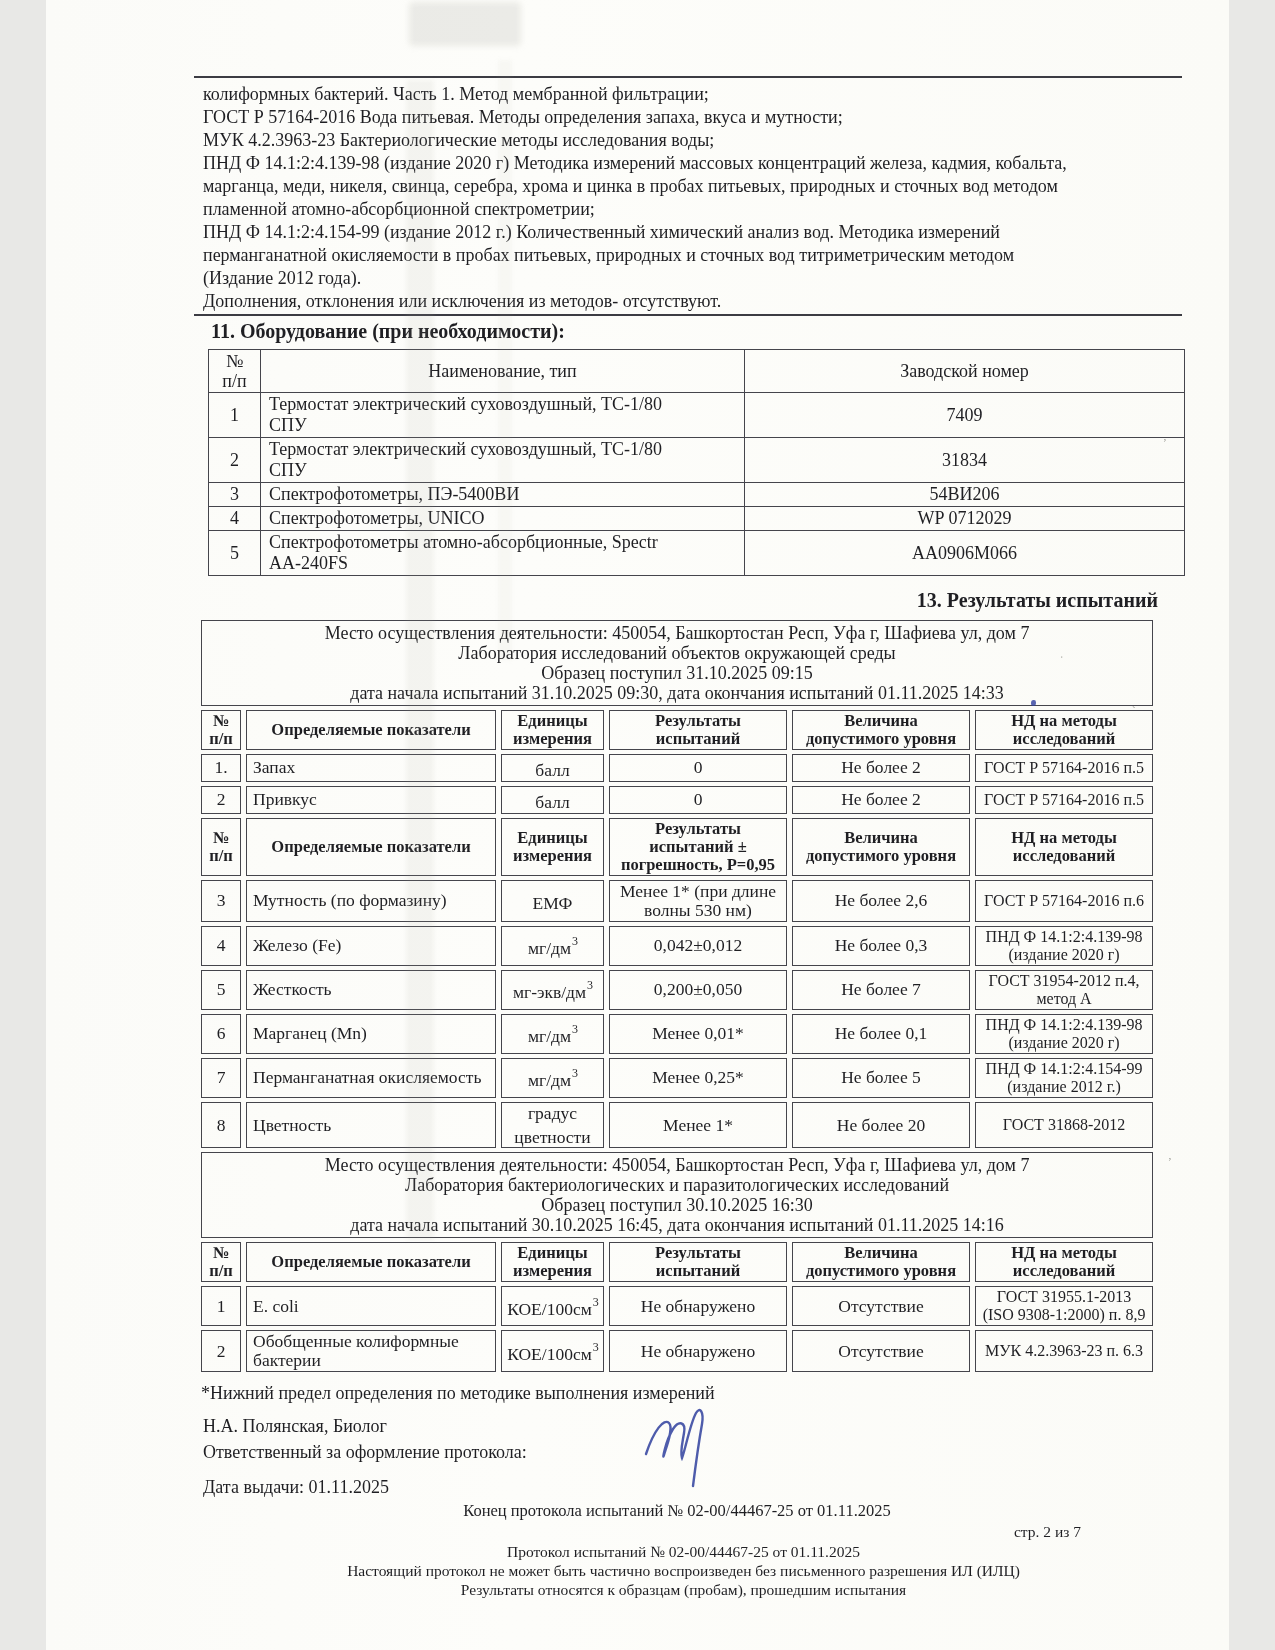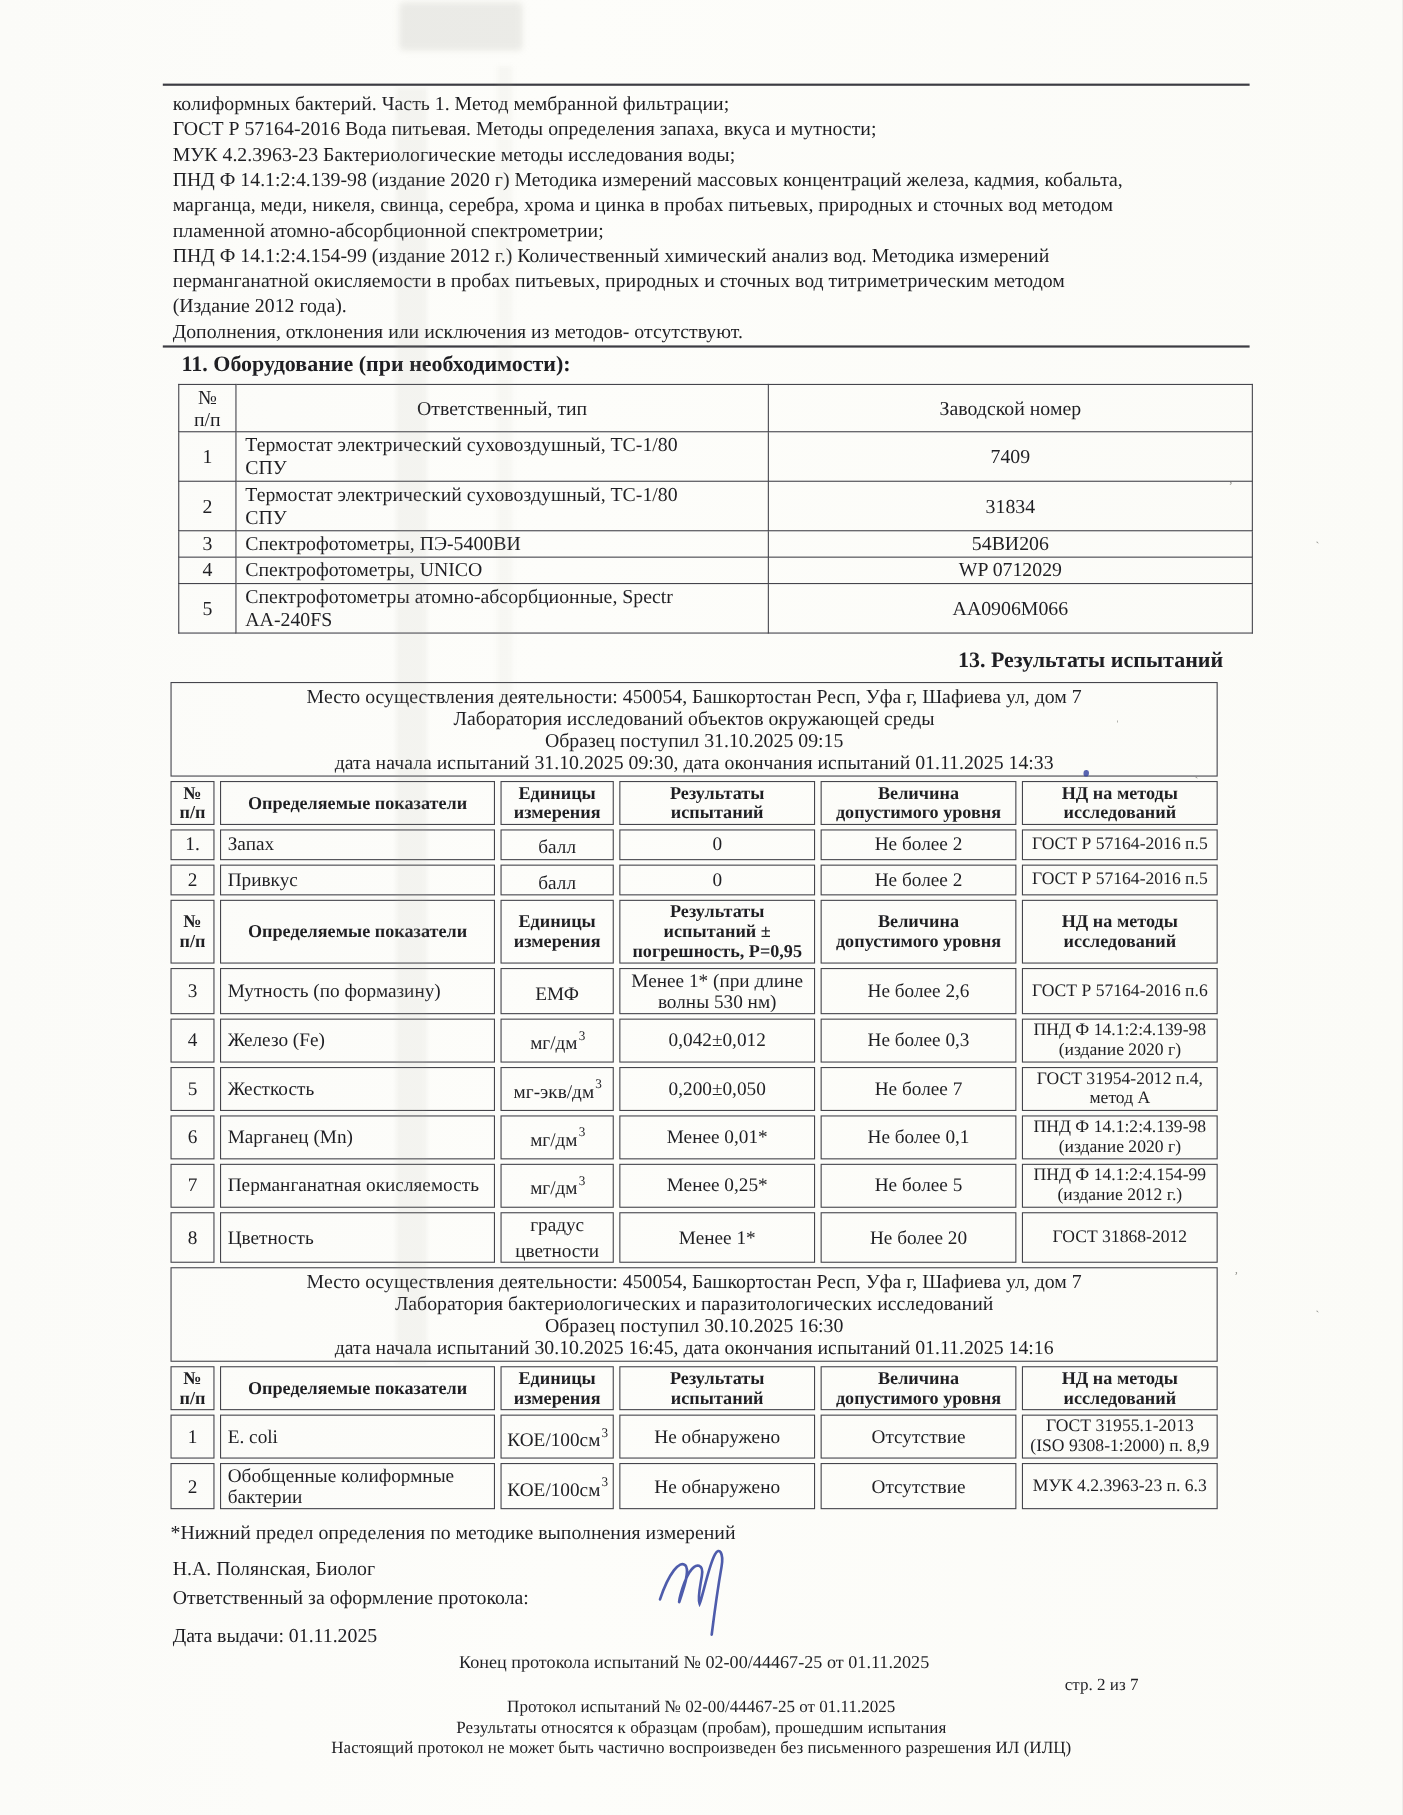--- a/index.html
+++ b/index.html
@@ -1,17 +1,17 @@
 <!DOCTYPE html>
 <html><head>
 <meta charset="utf-8">
 <style>
   html,body { margin:0; padding:0; background:#e8e8e6; }
   .page {
-    position:relative; width:1275px; height:1650px; margin:0 auto;
+    position:relative; width:1183px; height:1650px; margin:0 auto;
     background:linear-gradient(90deg,#fbfbf8 0%, #fdfdfa 40%, #fbfbf7 100%);
     font-family:"Liberation Serif","DejaVu Serif",serif;
     color:#1f1f23; overflow:hidden;
   }
   
   .ghost { position:absolute; left:363px; top:2px; width:112px; height:44px;
            background:rgba(172,172,166,0.22); filter:blur(3px); border-radius:4px; }
   .streak { position:absolute; pointer-events:none; }
   .s1 { left:360px; top:80px; width:28px; height:1160px; background:rgba(165,165,155,0.10); filter:blur(2px); }
   .s2 { left:452px; top:60px; width:14px; height:600px; background:rgba(165,165,155,0.07); filter:blur(2px); }
@@ -95,21 +95,21 @@
   <table class="equip">
     <colgroup>
         <col style="width:52px">
         <col style="width:484px">
         <col style="width:440px">
       </colgroup>
     <tbody>
       <tr>
         <td class="hc pre">№
 п/п</td>
-        <td class="hc">Ответственный, тип</td>
+        <td class="hc">Наименование, тип</td>
         <td class="hc">Заводской номер</td>
       </tr>
       <tr>
         <td class="c">1</td>
         <td class="pre">Термостат электрический суховоздушный, ТС-1/80
 СПУ</td>
         <td class="c">7409</td>
       </tr>
       <tr>
         <td class="c">2</td>
@@ -285,22 +285,22 @@
   <svg class="sig" width="80" height="95" viewBox="0 0 80 95">
     <path d="M8,58 C16,34 26,22 31,27 C36,32 28,52 26,59 C24,66 27,46 35,33 C41,24 48,26 46,37 C44,49 42,57 44,62 C47,55 52,28 58,17 C62,10 66,16 64,28 C61,45 58,66 55,90" fill="none" stroke="#2f3f9e" stroke-width="2.4" stroke-linecap="round" opacity="0.85"></path>
   </svg>
 
   <div class="issue">Дата выдачи: 01.11.2025</div>
 
   <div class="f-end">Конец протокола испытаний № 02-00/44467-25 от 01.11.2025</div>
   <div class="f-page"><span>стр. 2 из 7</span></div>
   <div class="f-lines">
     <div>Протокол испытаний № 02-00/44467-25 от 01.11.2025</div>
+    <div>Настоящий протокол не может быть частично воспроизведен без письменного разрешения ИЛ (ИЛЦ)</div>
     <div>Результаты относятся к образцам (пробам), прошедшим испытания</div>
-    <div>Настоящий протокол не может быть частично воспроизведен без письменного разрешения ИЛ (ИЛЦ)</div>
   </div>
 
   <span class="speck" style="left:1117px; top:436px;">ʼ</span>
   <span class="speck" style="left:1196px; top:483px;">ˏ</span>
   <span class="speck" style="left:1014px; top:654px;">ˈ</span>
   <span class="speck" style="left:1086px; top:696px;">ˏ</span>
   <span class="speck" style="left:1122px; top:1155px;">ʼ</span>
   <span class="speck" style="left:1196px; top:1182px;">ˏ</span>
   <span class="dotblue" style="left:985px; top:700px;"></span>
 

